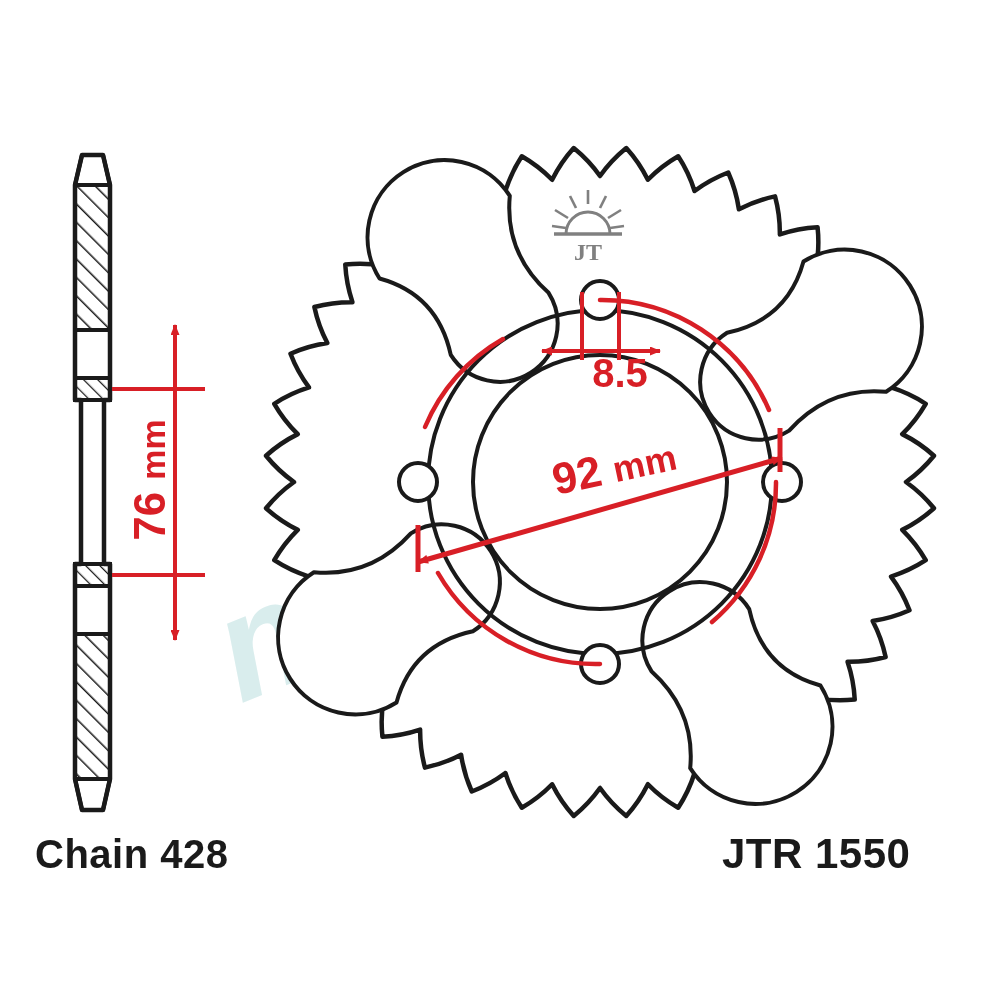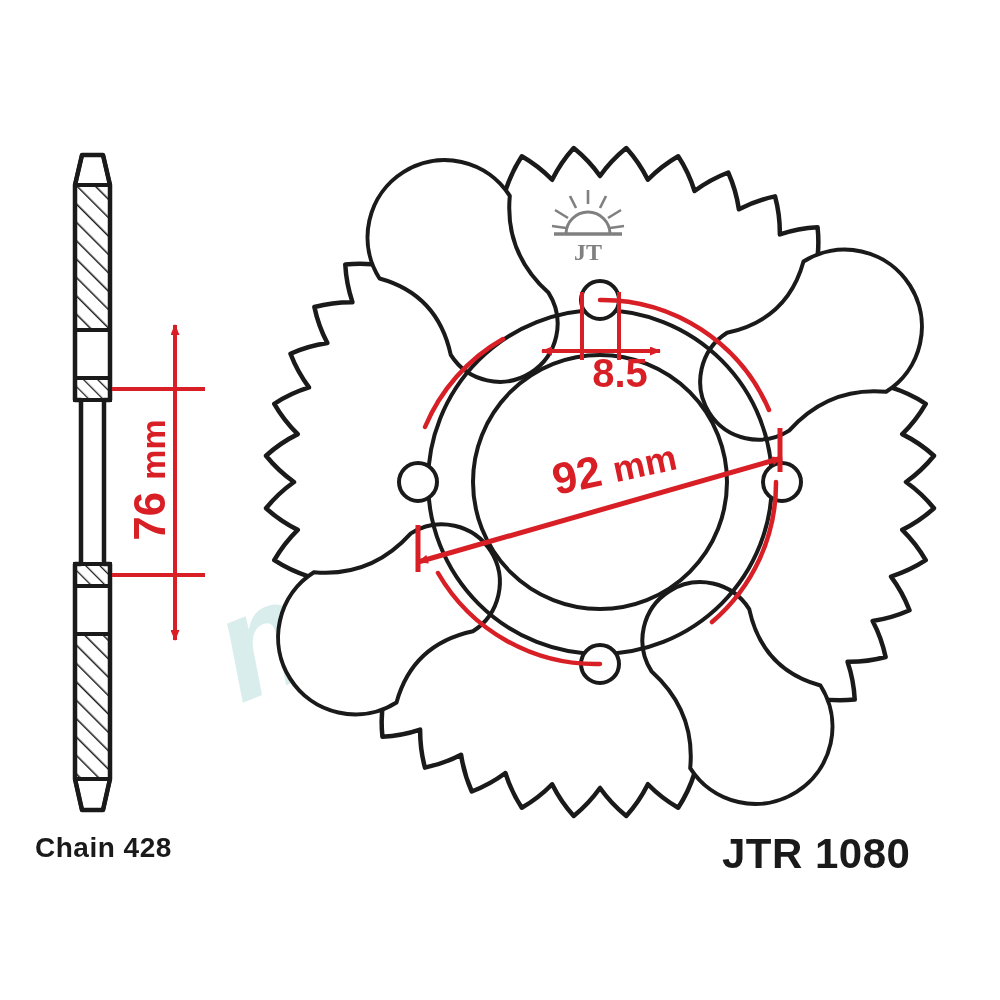--- a/index.html
+++ b/index.html
@@ -30,21 +30,21 @@
   .label-text {
     position: absolute;
     font-family: "Liberation Sans", sans-serif;
     font-weight: bold;
     color: #1a1a1a;
     white-space: nowrap;
   }
   #chain-label {
     left: 35px;
     top: 832px;
-    font-size: 28px;
+    font-size: 40px;
     letter-spacing: 0.5px;
   }
   #part-label {
     left: 722px;
     top: 830px;
     font-size: 42px;
     letter-spacing: 0.5px;
   }
 </style>
 </head>
@@ -164,15 +164,15 @@
       <line x1="20" y1="22" x2="33" y2="14"></line>
       <line x1="-22" y1="32" x2="-36" y2="30"></line>
       <line x1="22" y1="32" x2="36" y2="30"></line>
       <text x="0" y="64" font-family="Liberation Serif, serif" font-size="24" font-weight="bold" fill="#808080" stroke="none" text-anchor="middle">JT</text>
     </g>
 
   </svg>
 
   <div class="label-text" id="chain-label">Chain 428</div>
 
-  <div class="label-text" id="part-label">JTR 1080</div>
+  <div class="label-text" id="part-label">JTR 1550</div>
 
 </div>
 
 </body></html>

